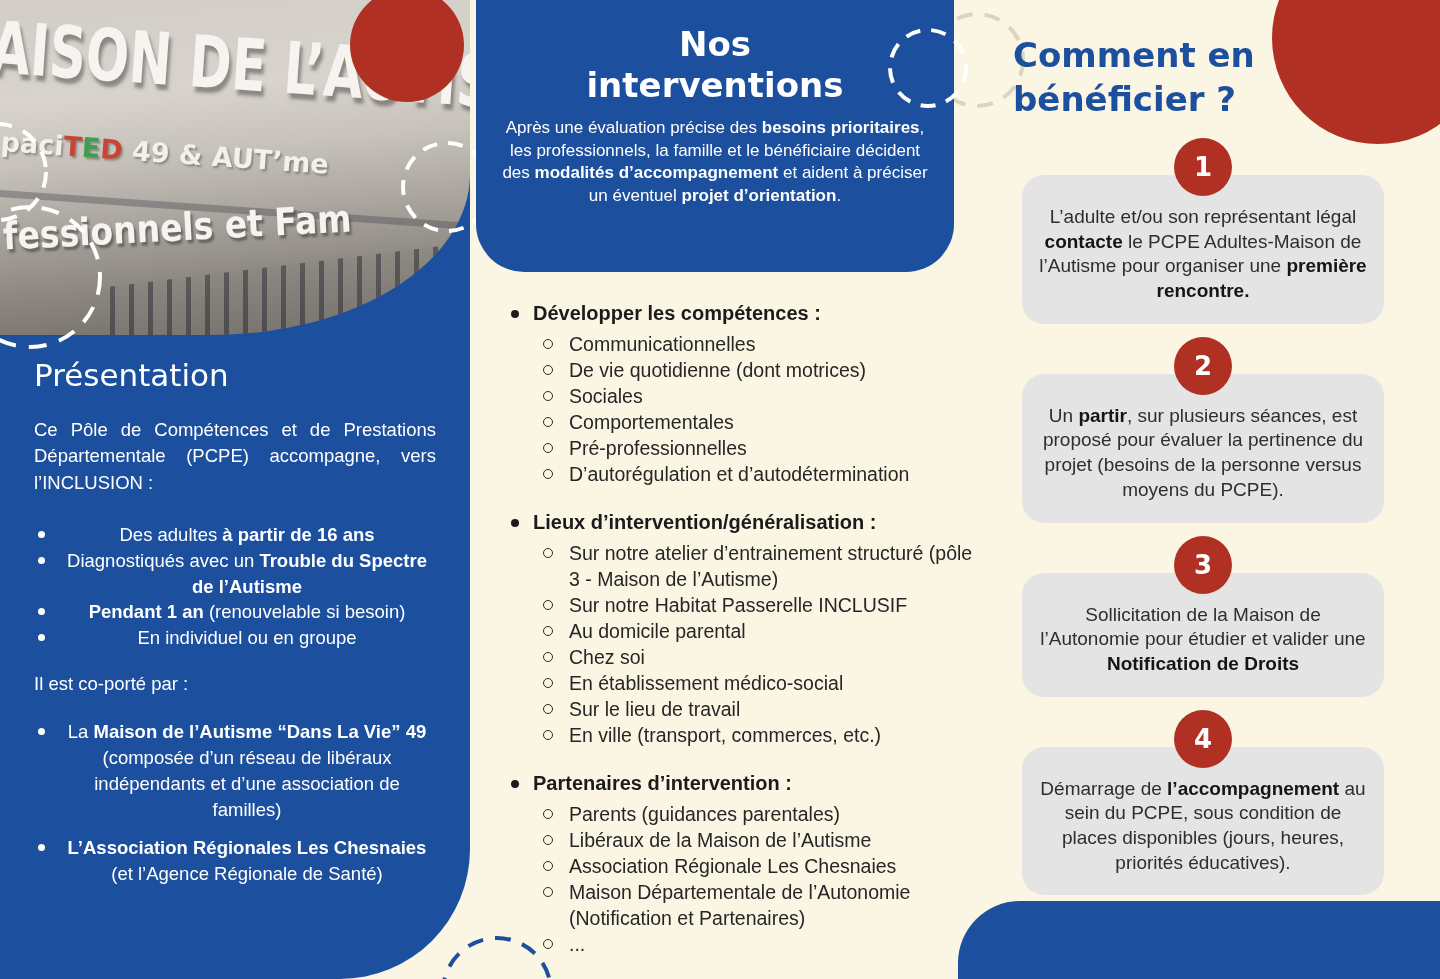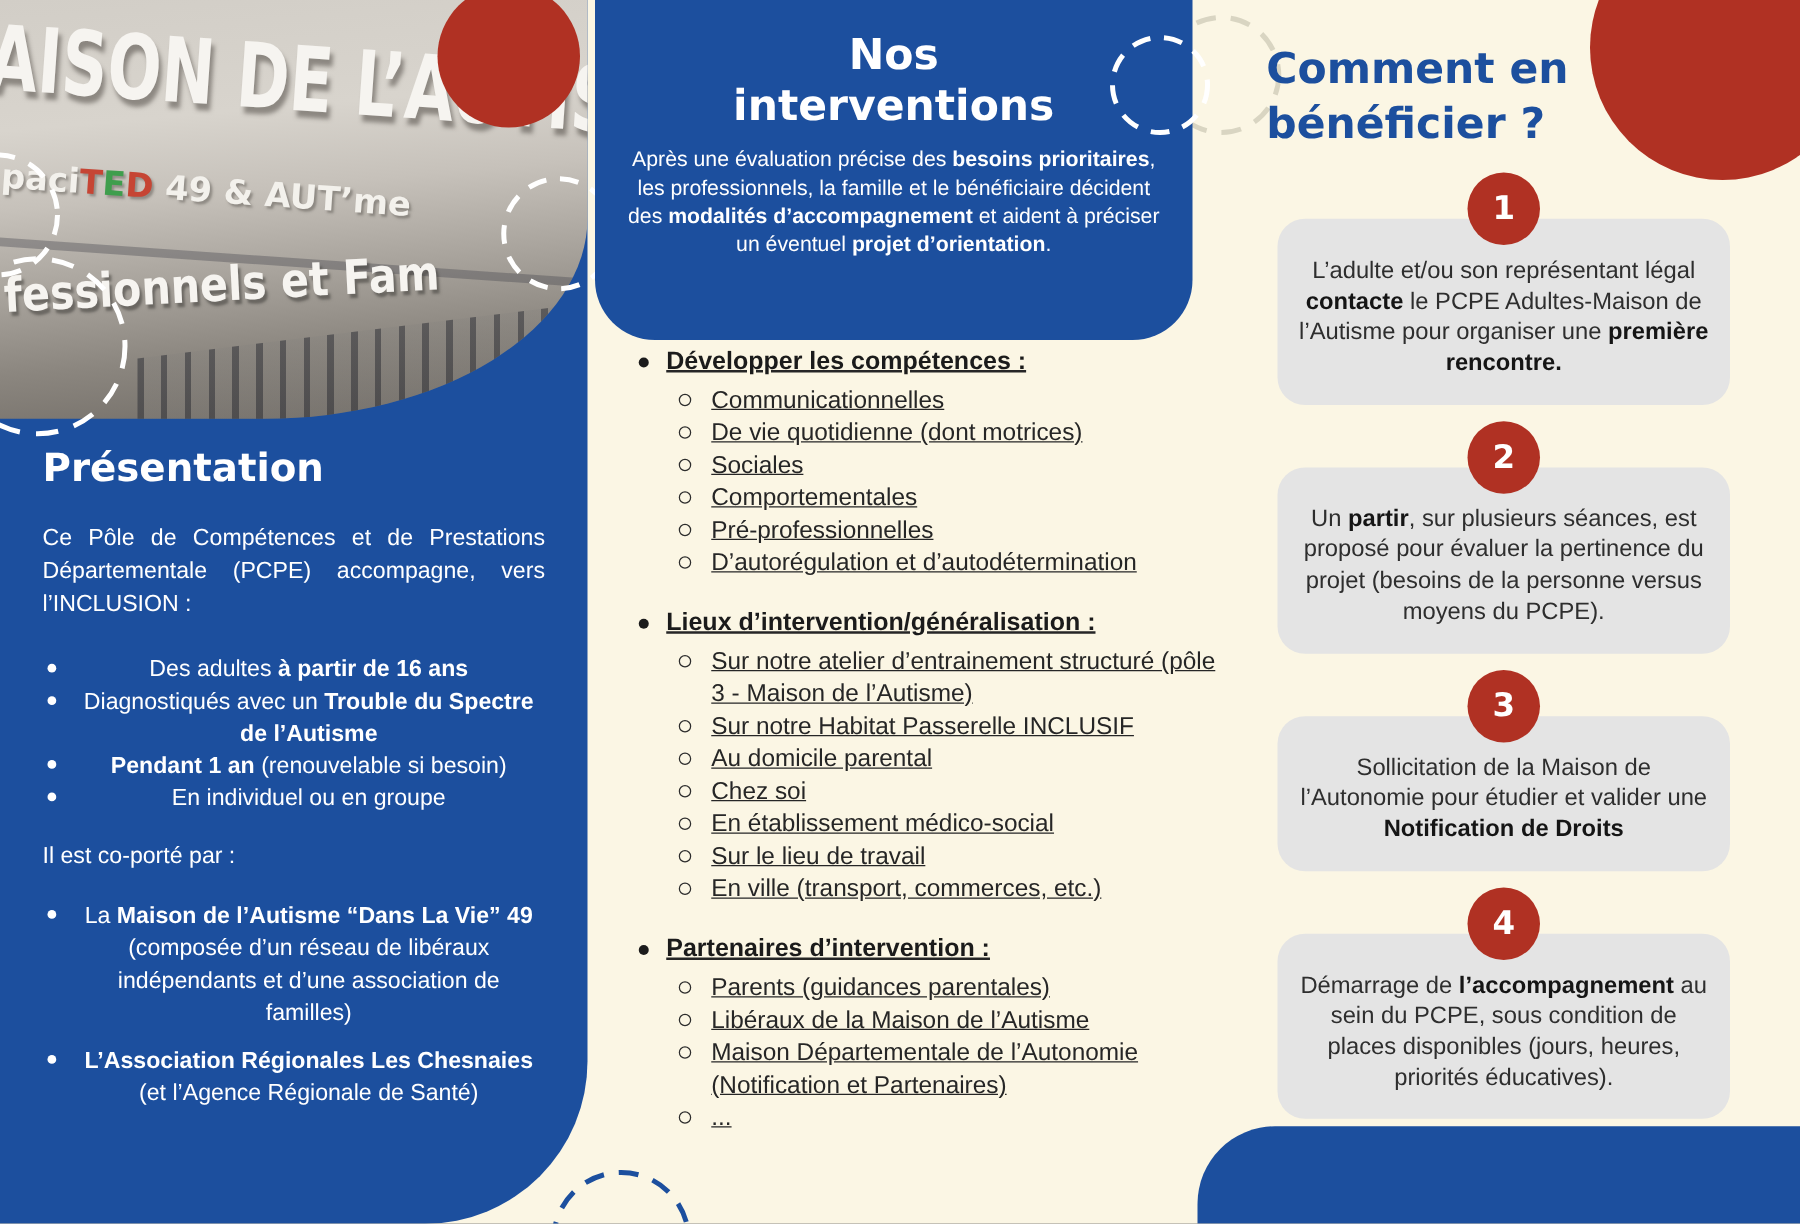--- a/index.html
+++ b/index.html
@@ -31,34 +31,34 @@
   .ted-g{color:#3f9e4d;}
   .canopy{position:absolute;left:0;top:190px;width:110%;height:7px;background:rgba(70,70,78,.38);transform:rotate(4deg);transform-origin:left top;}
   .sign3{position:absolute;top:214px;left:2px;width:130%;white-space:nowrap;
          font-family:"DejaVu Sans",sans-serif;font-weight:700;font-size:33px;
          color:#f6f4f0;text-shadow:2px 3px 2px rgba(60,58,55,.55);
          transform:rotate(-3deg) scale(1,1.15);transform-origin:left top;}
   .railing{position:absolute;left:110px;bottom:-8px;width:110%;height:88px;
            background:repeating-linear-gradient(90deg,rgba(38,40,48,.5) 0 5px,rgba(130,128,125,.22) 5px 19px);
            transform:skewY(-7deg);}
   .left-content{position:absolute;left:0;top:335px;width:470px;padding:22px 34px 0;color:#fff;}
-  .left-title{font-family:"DejaVu Sans",sans-serif;font-weight:700;font-size:31px;margin-bottom:24px;}
+  .left-title{font-family:"DejaVu Sans",sans-serif;font-weight:400;font-size:31px;margin-bottom:24px;}
   .left-intro{font-size:18.5px;line-height:1.42;text-align:justify;margin-bottom:26px;}
   .wbullets{list-style:none;font-size:18.5px;line-height:1.4;}
   .wbullets li{position:relative;padding-left:24px;text-align:center;}
   .wbullets li::before{content:"";position:absolute;left:4px;top:9px;width:7px;height:7px;border-radius:50%;background:#fff;}
   .coport-label{font-size:18.5px;margin:22px 0 24px;}
   .coport li{margin-bottom:12px;}
 
   
   .mid-header{position:absolute;left:476px;top:0;width:478px;height:272px;background:var(--blue);
               border-radius:0 0 48px 48px;z-index:2;color:#fff;text-align:center;}
   .mid-title{font-family:"DejaVu Sans",sans-serif;font-weight:800;font-size:34px;line-height:1.22;margin-top:24px;}
   .mid-par{margin:10px 26px 0;font-size:17px;line-height:1.34;}
-  .mid-body{position:absolute;left:505px;top:276px;width:472px;color:#262626;font-size:19.5px;z-index:1;text-decoration:underline;}
+  .mid-body{position:absolute;left:505px;top:300px;width:472px;color:#262626;font-size:19.5px;z-index:1;}
   .section{margin-bottom:22px;}
   .section-heading{position:relative;padding-left:28px;font-weight:700;font-size:20px;line-height:27px;margin-bottom:4px;color:#1b1b1b;}
   .section-heading::before{content:"";position:absolute;left:6px;top:10px;width:8px;height:8px;border-radius:50%;background:#1b1b1b;}
   .subs{list-style:none;margin-left:34px;}
   .subs li{position:relative;padding-left:30px;line-height:26px;}
   .subs li::before{content:"";position:absolute;left:4px;top:8px;width:8px;height:8px;border-radius:50%;border:1.7px solid #2c2c2c;}
 
   
   .right-title{position:absolute;left:1013px;top:34px;width:330px;z-index:1;
                font-family:"DejaVu Sans",sans-serif;font-weight:800;font-size:34px;line-height:1.28;color:var(--blue);}
@@ -162,20 +162,21 @@
         <li>En établissement médico-social</li>
         <li>Sur le lieu de travail</li>
         <li>En ville (transport, commerces, etc.)</li>
       </ul>
     </div>
     <div class="section">
       <div class="section-heading">Partenaires d’intervention :</div>
       <ul class="subs">
         <li>Parents (guidances parentales)</li>
         <li>Libéraux de la Maison de l’Autisme</li>
+        <li>Association Régionale Les Chesnaies</li>
         <li>Maison Départementale de l’Autonomie (Notification et Partenaires)</li>
         <li>...</li>
       </ul>
     </div>
   </div>
 
   <h2 class="right-title">Comment en bénéficier ?</h2>
 
   <div class="steps">
     <div class="step">

